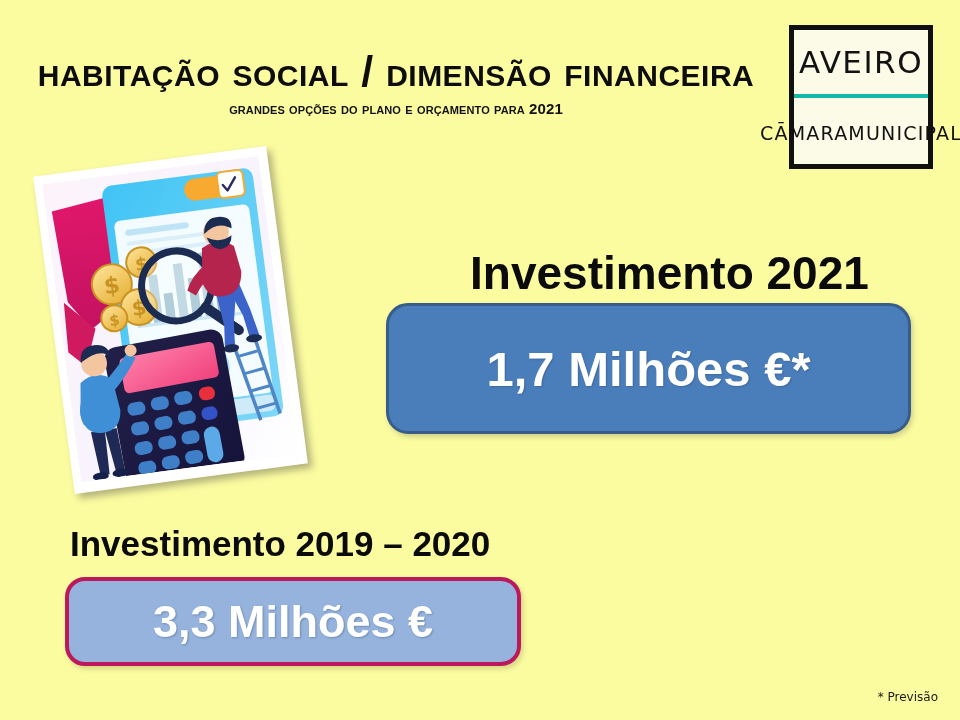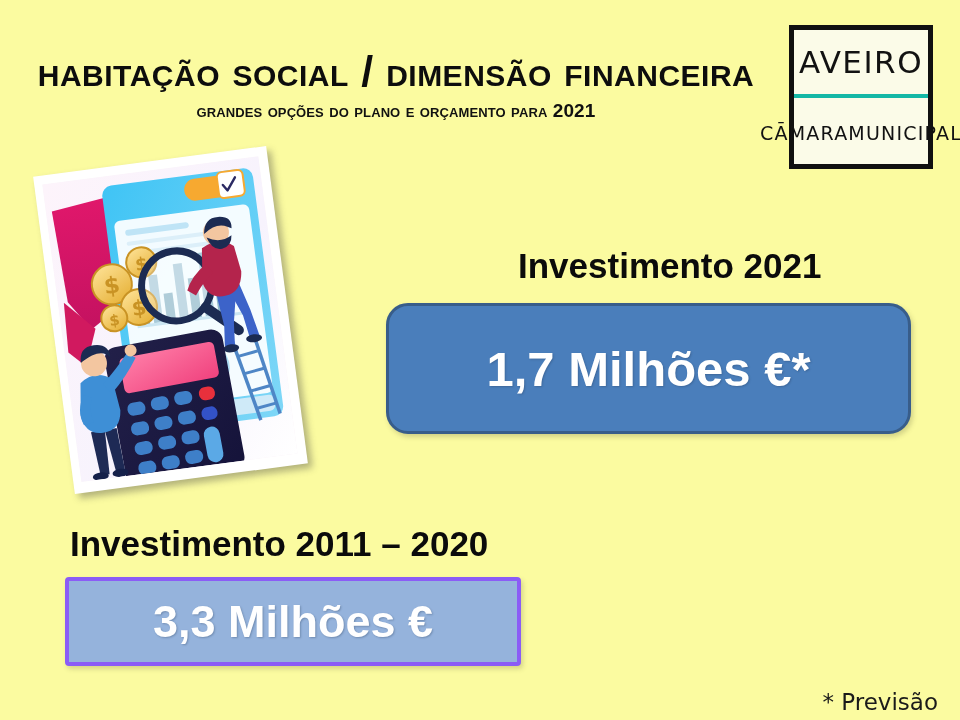--- a/index.html
+++ b/index.html
@@ -37,21 +37,21 @@
     letter-spacing: 0.5px;
     color: #0d0d0d;
     font-variant: small-caps;
     text-transform: lowercase;
     white-space: nowrap;
     margin: 0;
   }
   #page-subtitle {
     font-family: "Liberation Sans", sans-serif;
     font-weight: bold;
-    font-size: 19px;
+    font-size: 15px;
     letter-spacing: 0.1px;
     color: #111111;
     font-variant: small-caps;
     text-transform: lowercase;
     white-space: nowrap;
     margin: 7px 0 0 0;
   }
 
   
   #logo {
@@ -127,22 +127,21 @@
   .metric-label {
     position: absolute;
     font-family: "Liberation Sans", sans-serif;
     font-weight: bold;
     color: #0b0b0b;
     white-space: nowrap;
   }
   #label-2021 {
     left: 470px;
     top: 246px;
-    font-size: 35px;
-    margin-left: 48px;
+    font-size: 46px;
   }
   #label-2017 {
     left: 70px;
     top: 524px;
     font-size: 35px;
   }
 
   .metric-card {
     position: absolute;
     border-radius: 22px;
@@ -168,33 +167,33 @@
     box-shadow: 2px 3px 5px rgba(70,70,40,0.22);
   }
   #value-2021 { font-size: 49px; }
 
   #card-2017 {
     left: 65px;
     top: 577px;
     width: 456px;
     height: 89px;
     background: #95B3DC;
-    border: 4px solid #8b5cf6;
-    border-radius: 4px;
+    border: 4px solid #be185d;
+    border-radius: 20px;
     box-shadow: 2px 3px 5px rgba(70,70,40,0.20);
   }
   #value-2017 { font-size: 45px; }
 
   
   #footnote {
     position: absolute;
     right: 22px;
-    bottom: 5px;
+    bottom: 16px;
     font-family: "DejaVu Sans", sans-serif;
-    font-size: 23px;
+    font-size: 12px;
     color: #1a1a1a;
     white-space: nowrap;
   }
 </style>
 </head>
 <body>
 
 <div id="slide">
 
   <div id="title-block">
@@ -359,20 +358,20 @@
         </g>
       </svg>
     </div>
   </div>
 
   <div class="metric-label" id="label-2021">Investimento 2021</div>
   <div class="metric-card" id="card-2021">
     <span class="metric-value" id="value-2021">1,7 Milhões €*</span>
   </div>
 
-  <div class="metric-label" id="label-2017">Investimento 2011 – 2020</div>
+  <div class="metric-label" id="label-2017">Investimento 2019 – 2020</div>
   <div class="metric-card" id="card-2017">
     <span class="metric-value" id="value-2017">3,3 Milhões €</span>
   </div>
 
   <div id="footnote">* Previsão</div>
 
 </div>
 
 </body></html>

